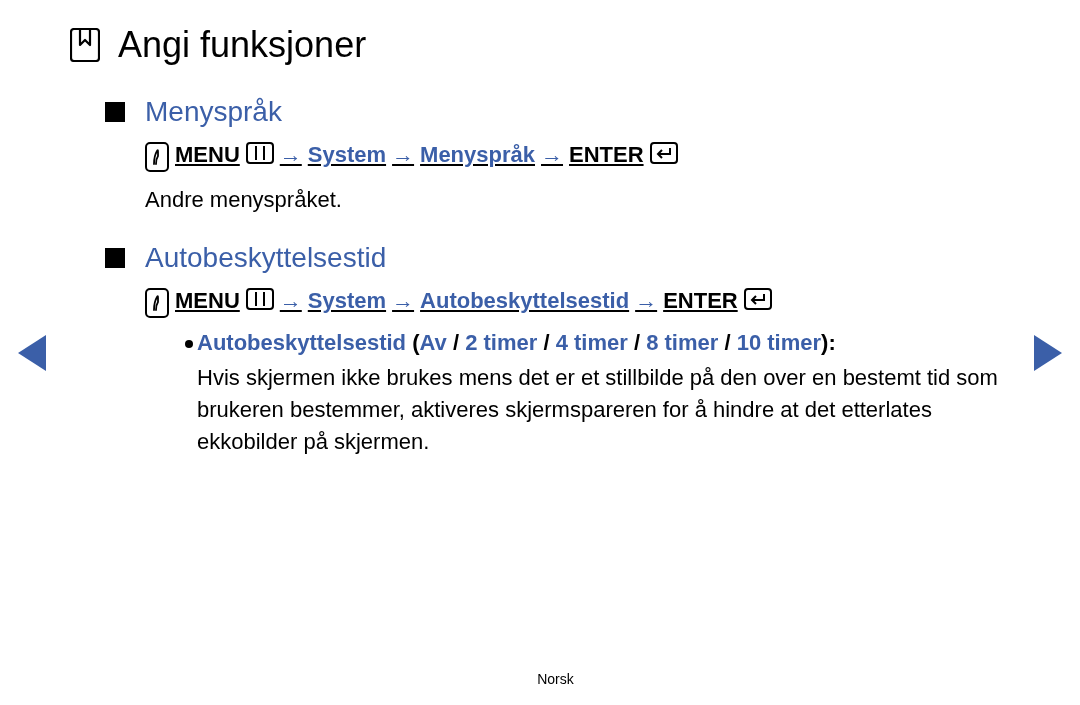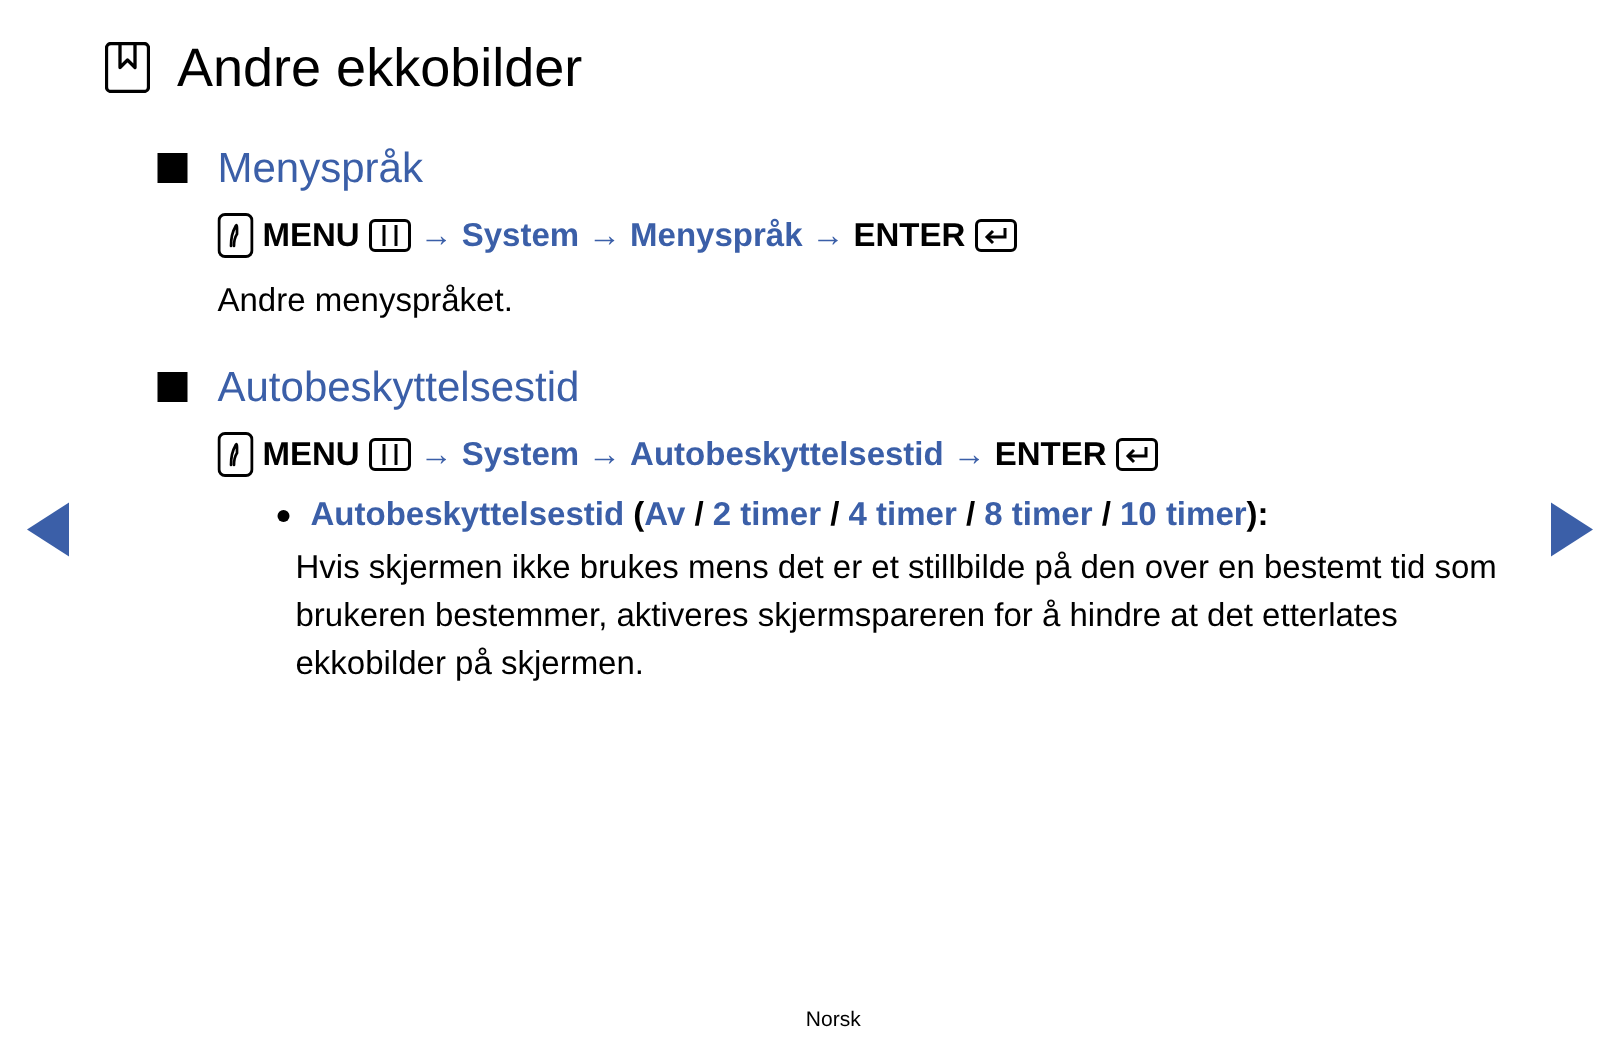--- a/index.html
+++ b/index.html
@@ -6,28 +6,28 @@
   html, body { width: 1080px; height: 705px; font-family: Arial, Helvetica, sans-serif; background: #fff; color: #000; }
   .page { position: relative; width: 1080px; height: 705px; padding: 24px 70px 0 70px; }
   .page-title-row { display: flex; align-items: center; gap: 18px; margin-bottom: 30px; }
   .bookmark-icon { width: 30px; height: 34px; }
   .page-title { font-size: 36px; font-weight: 400; }
   .section { margin-left: 35px; margin-bottom: 26px; }
   .section-head { display: flex; align-items: center; gap: 20px; margin-bottom: 14px; }
   .square-bullet { width: 20px; height: 20px; background: #000; flex-shrink: 0; }
   .section-title { font-size: 28px; font-weight: 400; color: #3b5fa8; }
   .indent { margin-left: 40px; }
-  .path-row { display: flex; align-items: center; flex-wrap: wrap; gap: 6px; font-size: 22px; font-weight: 700; margin-bottom: 12px; }
+  .path-row { display: flex; flex-wrap: wrap; gap: 6px; font-size: 22px; font-weight: 700; margin-bottom: 12px; text-decoration: underline; }
   .path-blue { color: #3b5fa8; }
   .path-black { color: #000; }
   .remote-icon { width: 24px; height: 30px; flex-shrink: 0; }
   .btn-icon { width: 28px; height: 22px; flex-shrink: 0; }
   .desc { font-size: 22px; line-height: 1.45; color: #000; }
   .bullet-block { margin-left: 40px; margin-top: 6px; }
-  .bullet-head { display: flex; align-items: flex-start; gap: 14px; font-size: 22px; font-weight: 700; color: #3b5fa8; margin-bottom: 6px; }
+  .bullet-head { display: flex; align-items: flex-start; gap: 4px; font-size: 22px; font-weight: 700; color: #3b5fa8; margin-bottom: 6px; }
   .dot { width: 8px; height: 8px; border-radius: 50%; background: #000; margin-top: 10px; flex-shrink: 0; }
   .bullet-head .label-part { color: #3b5fa8; }
   .bullet-head .paren { color: #000; }
   .bullet-head .colon { color: #000; }
   .bullet-desc { font-size: 22px; line-height: 1.45; margin-left: 12px; }
   .nav-left, .nav-right { position: absolute; top: 335px; width: 0; height: 0; border-top: 18px solid transparent; border-bottom: 18px solid transparent; cursor: pointer; }
   .nav-left { left: 18px; border-right: 28px solid #3b5fa8; }
   .nav-right { right: 18px; border-left: 28px solid #3b5fa8; }
   .footer { position: absolute; bottom: 18px; left: 0; right: 0; text-align: center; font-size: 14px; color: #000; padding-left: 31px; }
 </style>
@@ -36,21 +36,21 @@
 
 <div class="page">
 
   <div class="page-title-row">
     <span class="bookmark-icon">
       <svg viewBox="0 0 30 34" width="30" height="34">
         <rect x="1" y="1" width="28" height="32" rx="3" fill="none" stroke="#000" stroke-width="2.2"></rect>
         <path d="M10 1 V17 L15 12 L20 17 V1" fill="none" stroke="#000" stroke-width="2.2" stroke-linejoin="round"></path>
       </svg>
     </span>
-    <h1 class="page-title">Andre ekkobilder</h1>
+    <h1 class="page-title">Angi funksjoner</h1>
   </div>
 
   <div class="section">
     <div class="section-head">
       <span class="square-bullet"></span>
       <span class="section-title">Menyspråk</span>
     </div>
     <div class="indent">
       <div class="path-row">
         <span class="remote-icon">

